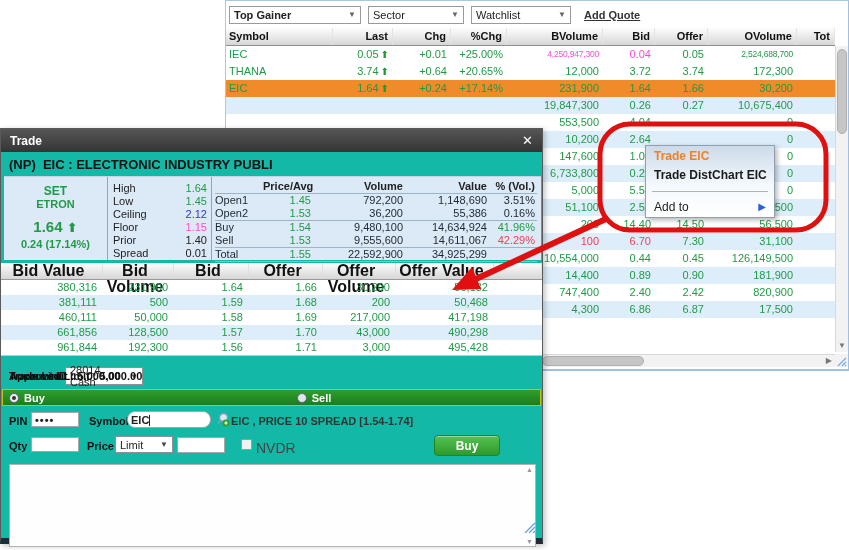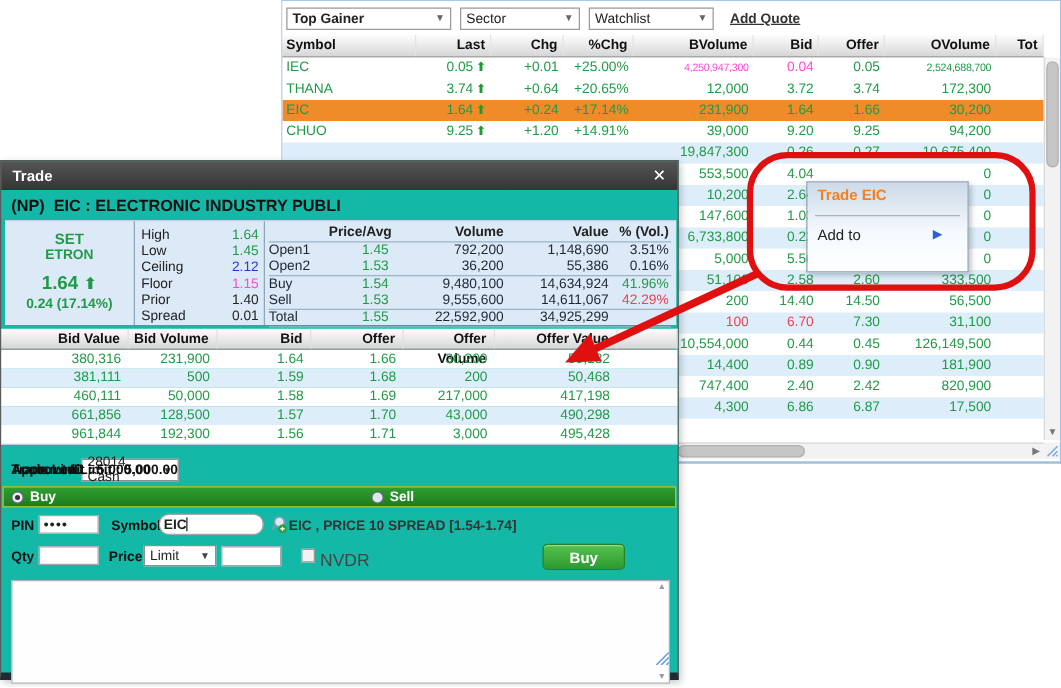--- a/index.html
+++ b/index.html
@@ -74,21 +74,21 @@
   .bk-l{width:48px;text-align:left;}
   .bk-p{width:48px;text-align:right;}
   .bk-v{width:92px;text-align:right;}
   .bk-val{width:84px;text-align:right;}
   .bk-pct{flex:1;text-align:right;padding-right:2px;}
   .bk-p.val{color:var(--green);}
   .bk-pct.green{color:var(--green);} .bk-pct.red{color:var(--red);}
 
   .depth{position:absolute;left:0;top:134px;width:541px;}
   .dp-header{display:flex;height:17px;background:linear-gradient(#fdfdfd,#d6d6d6);border-bottom:1px solid #9a9a9a;box-sizing:border-box;}
-  .dh{font-size:11px;font-weight:bold;color:#111;line-height:16px;text-align:right;padding-right:6px;box-sizing:border-box;border-right:1px solid #e0e0e0;}
+  .dh{font-size:16px;font-weight:bold;color:#111;line-height:16px;text-align:center;padding-right:6px;box-sizing:border-box;border-right:1px solid #e0e0e0;}
   .dprow{display:flex;height:15px;background:#fff;}
   .dprow.alt{background:var(--row_alt);}
   .dc{font-size:11px;color:var(--green);line-height:14px;text-align:right;padding-right:6px;box-sizing:border-box;}
   .d1{width:102px;} .d2{width:71px;} .d3{width:75px;} .d4{width:74px;} .d5{width:73px;} .d6{width:98px;} .d7{flex:1;}
   .depth-bottom{border-bottom:1px solid #b9cbdc;}
 
   
   .order{position:absolute;left:0;top:236px;width:541px;}
   .acct-row{position:relative;height:20px;margin-top:2px;}
   .lbl{font-size:11px;font-weight:bold;color:#111;}
@@ -125,21 +125,21 @@
     background:linear-gradient(#55c14f,#2d9a2d);border:1px solid #23851f;color:#fff;font-weight:bold;font-size:12px;
     display:flex;align-items:center;justify-content:center;cursor:pointer;box-shadow:inset 0 1px 0 rgba(255,255,255,.4);}
   .note-area{position:relative;margin:6px 6px 0 8px;height:81px;border:1px solid #b2b2b2;background:#fefefe;}
   .note-area .sa-up{position:absolute;right:2px;top:1px;font-size:7px;color:#999;}
   .note-area .sa-dn{position:absolute;right:2px;bottom:1px;font-size:7px;color:#999;}
   .win-grip{position:absolute;right:6px;bottom:1px;}
 
   
   .context-menu{position:absolute;left:645px;top:145px;width:130px;height:73px;z-index:30;
     background:linear-gradient(180deg,#ccdae9,#f4f9fd 55%,#ffffff);border:1px solid #8fa0b0;box-shadow:2px 2px 5px rgba(0,0,0,.3);box-sizing:border-box;}
-  .cm-item{font-size:12px;padding:2px 20px 1px 8px;line-height:16px;cursor:pointer;white-space:nowrap;}
+  .cm-item{font-size:12px;padding:2px 8px 1px 8px;line-height:16px;cursor:pointer;white-space:nowrap;}
   .cm-item.orange{color:var(--menu_orange);font-weight:bold;}
   .cm-item.bold{color:#1a1a1a;font-weight:bold;}
   .cm-sep{height:1px;background:#a8b4c0;margin:7px 6px 5px 6px;}
   .cm-item.plain{color:#222;display:flex;justify-content:space-between;align-items:center;}
   .cm-item .subarrow{color:#2b5fd9;font-size:10px;}
 
   .annotation{position:absolute;left:0;top:0;width:849px;height:550px;z-index:40;pointer-events:none;}
 </style>
 </head>
 <body>
@@ -198,31 +198,20 @@
         </div>
         <div class="qr hl">
           <span class="qc c-sym">EIC</span>
           <span class="qc c-last">1.64<span class="arr">⬆</span></span>
           <span class="qc c-chg">+0.24</span>
           <span class="qc c-pchg">+17.14%</span>
           <span class="qc c-bv">231,900</span>
           <span class="qc c-bid">1.64</span>
           <span class="qc c-off">1.66</span>
           <span class="qc c-ov">30,200</span>
-          <span class="qc c-tot"></span>
-        </div>
-        <div class="qr">
-          <span class="qc c-sym">CHUO</span>
-          <span class="qc c-last">9.25<span class="arr">⬆</span></span>
-          <span class="qc c-chg">+1.20</span>
-          <span class="qc c-pchg">+14.91%</span>
-          <span class="qc c-bv">39,000</span>
-          <span class="qc c-bid">9.20</span>
-          <span class="qc c-off">9.25</span>
-          <span class="qc c-ov">94,200</span>
           <span class="qc c-tot"></span>
         </div>
         <div class="qr alt">
           <span class="qc c-sym"></span>
           <span class="qc c-last"></span>
           <span class="qc c-chg"></span>
           <span class="qc c-pchg"></span>
           <span class="qc c-bv">19,847,300</span>
           <span class="qc c-bid">0.26</span>
           <span class="qc c-off">0.27</span>
@@ -573,20 +562,21 @@
     </div>
     <div class="win-grip">
       <svg width="13" height="11">
           <path d="M12 1 L2 11 M12 5 L6 11 M12 9 L10 11" stroke="#6aa0d8" stroke-width="1.3" fill="none"></path>
         </svg>
     </div>
   </section>
 
   <div class="context-menu" id="ctx-menu">
       <div class="cm-item orange">Trade EIC</div>
+      <div class="cm-item bold">Trade DistChart EIC</div>
       <div class="cm-sep"></div>
       <div class="cm-item plain">
         <span>Add to</span>
         <span class="subarrow">▶</span>
       </div>
     </div>
 
   <svg class="annotation" viewBox="0 0 849 550">
     <rect x="600" y="124" width="226" height="106" rx="30" ry="30" fill="none" stroke="#e01010" stroke-width="5"></rect>
     <line x1="608" y1="218" x2="476" y2="279" stroke="#e01010" stroke-width="6"></line>

